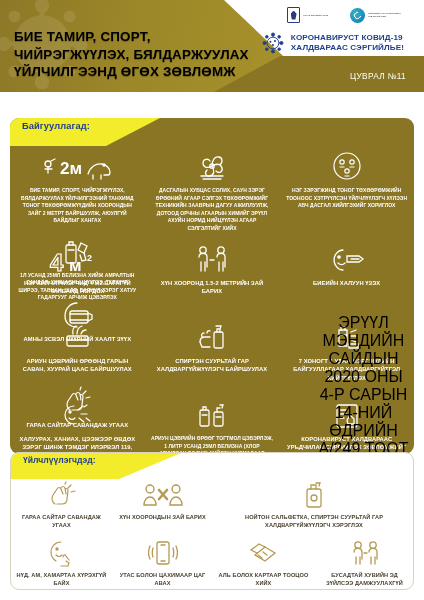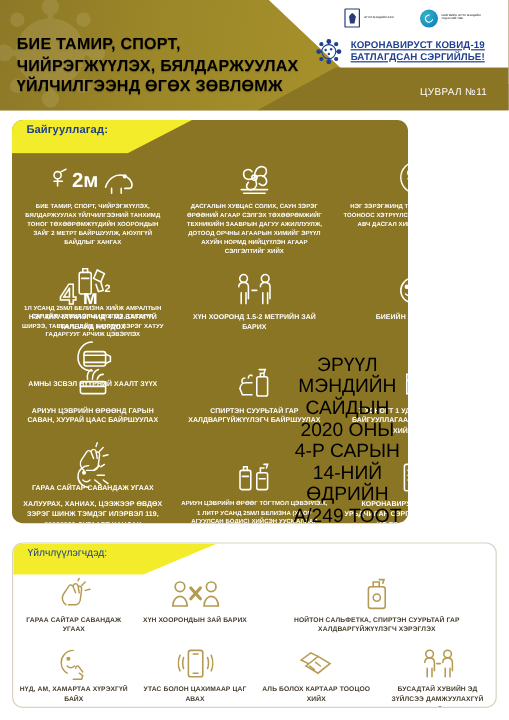--- a/index.html
+++ b/index.html
@@ -69,30 +69,29 @@
     font-weight: 700; letter-spacing: .1px;
   }
   .banner {
     position: absolute; right: 20px; top: 30px;
     display: flex; align-items: center; gap: 5px;
   }
   .banner-emblem { width: 26px; height: 26px; }
   .banner-text {
     color: #1f3f8f; font-weight: 800; font-size: 8.1px; line-height: 1.28;
     letter-spacing: .1px;
-    text-decoration: underline;
   }
   .series {
     position: absolute; right: 18px; top: 71px;
     color: #ffffff; font-weight: 400; font-size: 8.3px; letter-spacing: .3px;
   }
 
   
   .section-org {
-    position: absolute; left: 10px; top: 100px; width: 330px; height: 336px;
+    position: absolute; left: 10px; top: 118px; width: 404px; height: 336px;
     background: #8a7524; border-radius: 9px;
     overflow: hidden;
   }
   .tab-wedge {
     position: absolute; left: 0; top: 0; width: 150px; height: 28px;
     background: #f2ec2a;
     clip-path: polygon(0 0, 150px 0, 96px 28px, 0 28px);
   }
   .tab-label {
     position: absolute; left: 12px; top: 3px;
@@ -129,21 +128,21 @@
     background: #ffffff; border: 1px solid #d9d3c0; border-radius: 9px;
     overflow: hidden;
   }
   .cust-tab {
     position: absolute; left: 0; top: 0; width: 170px; height: 26px;
     background: #f2ec2a;
     clip-path: polygon(0 0, 170px 0, 108px 26px, 0 26px);
   }
   .cust-tab-label {
     position: absolute; left: 12px; top: 2px;
-    color: #1f3f8f; font-weight: 400; font-size: 8.6px;
+    color: #1f3f8f; font-weight: 700; font-size: 8.6px;
   }
   .grid-c { position: absolute; left: 0; width: 404px; display: grid; }
   .gc3 { grid-template-columns: 1fr 1fr 2fr; top: 26px; }
   .gc4 { grid-template-columns: repeat(4,1fr); top: 84px; }
   .ccell { padding: 0 5px; text-align: center; }
   .ccell .ico {
     height: 30px; display: flex; align-items: flex-end; justify-content: center;
     margin-bottom: 4px;
   }
   .ccell .txt {
@@ -209,21 +208,21 @@
           <circle cx="10.5" cy="29.5" r="2" fill="#1f3f8f"></circle>
           <circle cx="10.5" cy="10.5" r="2" fill="#1f3f8f"></circle>
           <path d="M20 11v-2M29 20h2M20 29v2M11 20H9"></path>
           <circle cx="16" cy="18" r="1.6" fill="#1f3f8f" stroke="none"></circle>
           <circle cx="23" cy="17" r="1.6" fill="#1f3f8f" stroke="none"></circle>
           <circle cx="20" cy="23" r="1.6" fill="#1f3f8f" stroke="none"></circle>
         </g>
       </svg>
       <div>
         <div class="banner-text">КОРОНАВИРУСТ КОВИД-19</div>
-        <div class="banner-text">БАТЛАГДСАН СЭРГИЙЛЬЕ!</div>
+        <div class="banner-text">ХАЛДВАРААС СЭРГИЙЛЬЕ!</div>
       </div>
     </div>
 
     <div class="title">БИЕ ТАМИР, СПОРТ, ЧИЙРЭГЖҮҮЛЭХ, БЯЛДАРЖУУЛАХ ҮЙЛЧИЛГЭЭНД ӨГӨХ ЗӨВЛӨМЖ</div>
     <div class="series">ЦУВРАЛ №11</div>
   </div>
 
   <div class="section-org">
     <div class="tab-wedge"></div>
     <div class="tab-label">Байгууллагад:</div>

